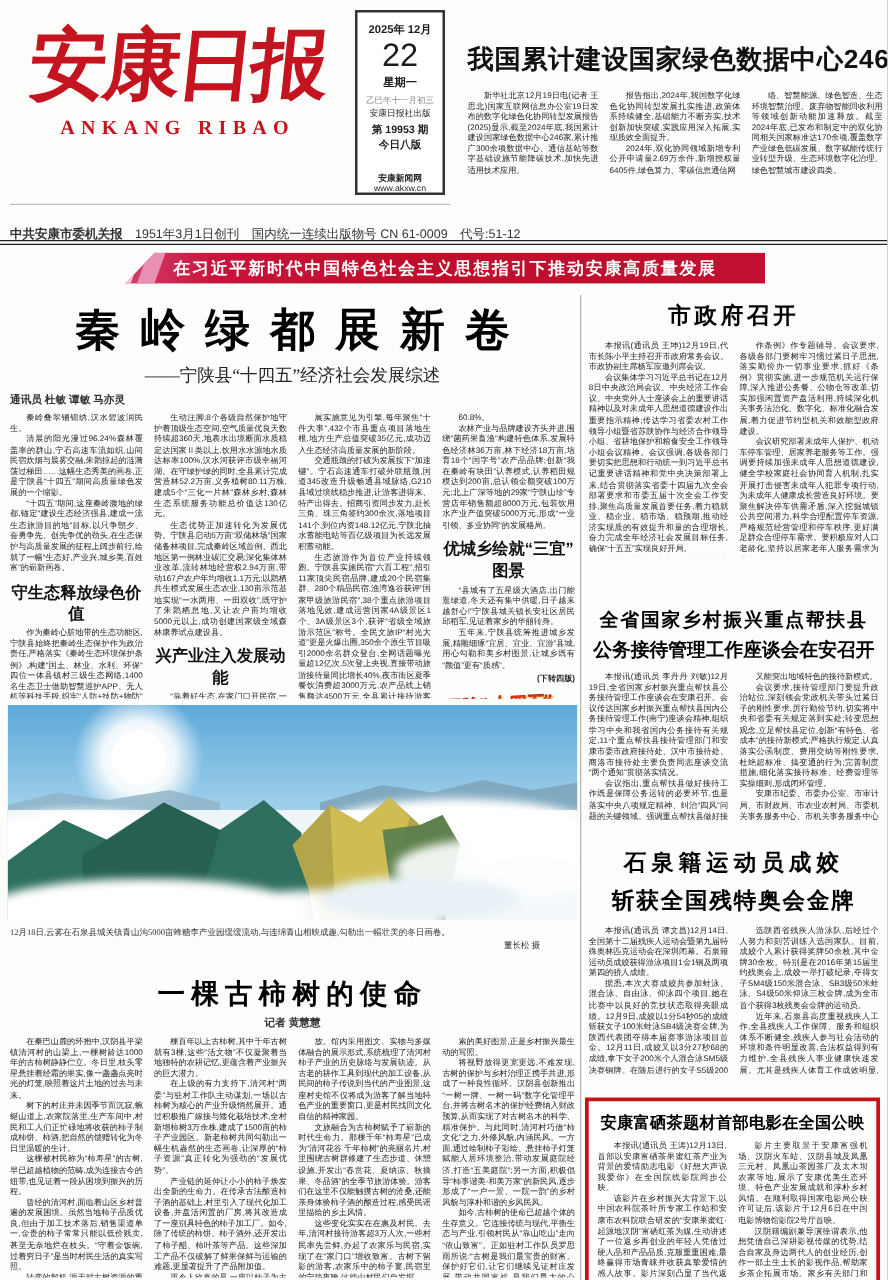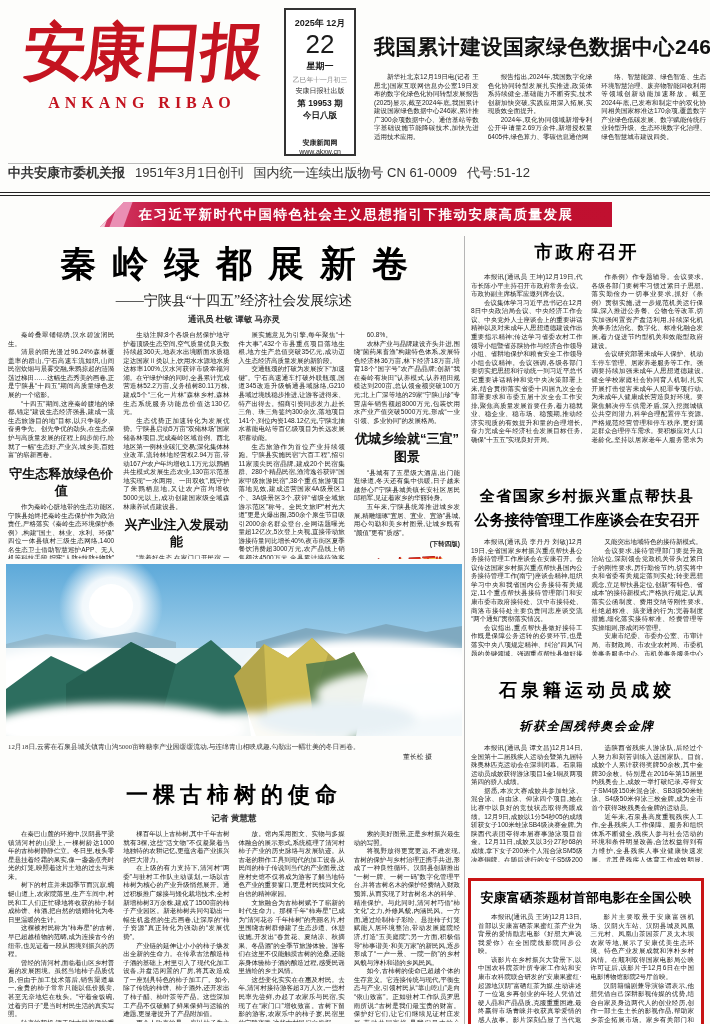--- a/index.html
+++ b/index.html
@@ -13,22 +13,22 @@
   .masthead { position:absolute; left:6px; top:4px; width:272px; height:152px; text-align:center; }
   .calligraphy {
     font-family:"DejaVu Serif", serif; font-weight:bold; color:#c41420;
     font-size:62px; letter-spacing:-3px; line-height:1.55;
     transform:skewX(-6deg); white-space:nowrap;
   }
   .latin-title { font-family:"Liberation Serif", serif; font-weight:bold; color:#c41420;
     font-size:16px; letter-spacing:5px; margin-top:-6px; }
   .org-line { color:#c41420; font-weight:bold; font-size:8.5px; letter-spacing:1px; margin-top:4px; }
   .info-row { position:absolute; left:8px; top:163px; width:352px;
-    font-size:13px; color:#333; display:flex; gap:10px; white-space:nowrap;
-    border-top:0.5px solid #bbb; padding-top:0; }
+    font-size:10px; color:#333; display:flex; gap:10px; white-space:nowrap;
+    border-top:0.5px solid #bbb; padding-top:16px; }
   .info-row .b1 { font-weight:bold; }
   .date-box { position:absolute; left:284px; top:8px; width:72px; height:148px;
     border:2px solid #333; text-align:center; padding-top:7px; background:#fff; }
   .db-month { font-size:9px; font-weight:bold; }
   .db-day   { font-size:26px; font-weight:normal; line-height:1.15; }
   .db-week  { font-size:9px; font-weight:bold; margin-bottom:2px; }
   .db-lunar { font-size:6.8px; color:#8a8a8a; font-family:"Liberation Serif",serif; }
   .db-pub   { font-size:7px; font-family:"Liberation Serif",serif; margin-top:1px; }
   .db-issue { font-size:8.5px; font-weight:bold; margin-top:2px; }
   .db-pages { font-size:8.5px; font-weight:bold; }
@@ -56,21 +56,21 @@
   .body-cols > div { flex:1; font-size:6.5px; line-height:1.32; text-align:justify; color:#222; }
   .body-cols p { text-indent:2em; margin:0; }
   .sub-head { font-size:13px; font-weight:bold; text-align:center; margin:5px 0 4px; color:#111; }
   .continued { text-align:right; font-weight:bold; text-indent:0 !important; margin-top:3px !important; }
   
   .main-headline { position:absolute; left:8px; top:240px; width:452px; text-align:center;
     font-family:"DejaVu Serif",serif; font-weight:bold; font-size:36px; letter-spacing:16px;
     white-space:nowrap; text-indent:16px; color:#000; }
   .main-subtitle { position:absolute; left:8px; top:292px; width:452px; text-align:center;
     font-family:"Liberation Serif",serif; font-size:14px; color:#222; }
-  .main-byline { position:absolute; left:8px; top:314px; width:452px; text-align:center;
+  .main-byline { position:absolute; left:8px; top:314px; width:452px; 
     font-size:8.5px; font-weight:bold; color:#333; }
   .main-cols { position:absolute; left:8px; top:331px; width:452px; height:228px; }
   .fiveyear-logo { margin-top:6px; font-family:"DejaVu Serif",serif; font-style:italic;
     font-weight:bold; color:#e0301e; transform:rotate(-3deg);
     text-shadow:1px 1px 0 #f2bd4f, -0.5px -0.5px 0 #9a1712; text-indent:0 !important; }
   .fy-l1 { font-size:14px; letter-spacing:0.5px; white-space:nowrap; }
   .fy-l2 { font-size:15px; margin-left:14px; letter-spacing:1.5px; white-space:nowrap; }
   
   .photo { position:absolute; left:6px; top:564px; width:456px; height:172px; overflow:hidden; }
   .photo-caption { position:absolute; left:8px; top:742px; width:452px;
@@ -86,21 +86,21 @@
   
   .v-rule { position:absolute; left:464px; top:236px; width:1px; height:788px; background:#b5b5b5; }
   .right-art { position:absolute; left:471px; width:232px; }
   .r-headline { text-align:center; font-weight:900; color:#000; }
   .r-headline .l1, .r-headline .l2 { display:block; white-space:nowrap; }
   .a1 .l1 { font-size:18px; letter-spacing:3px; }
   .a1 .l2 { font-size:18px; letter-spacing:1px; margin-top:6px; }
   .a2 .l1 { font-size:15px; letter-spacing:1.5px; }
   .a2 .l2 { font-size:15px; letter-spacing:0px; margin-top:5px; }
   .a3 .l1 { font-size:18px; letter-spacing:4px; }
-  .a3 .l2 { font-size:12px; letter-spacing:1.5px; margin-top:16px;font-style:italic; }
+  .a3 .l2 { font-size:18px; letter-spacing:1.5px; margin-top:6px; }
   .red-box { position:absolute; left:468px; top:878px; width:236px; height:160px;
     border:3px solid #c81414; background:#fff; padding:8px 7px 6px; }
   .rb-headline { text-align:center; font-weight:900; font-size:13px; white-space:nowrap;
     letter-spacing:0.2px; margin-bottom:6px; color:#000; }
 </style>
 </head>
 <body>
 
 <div id="page">
 

